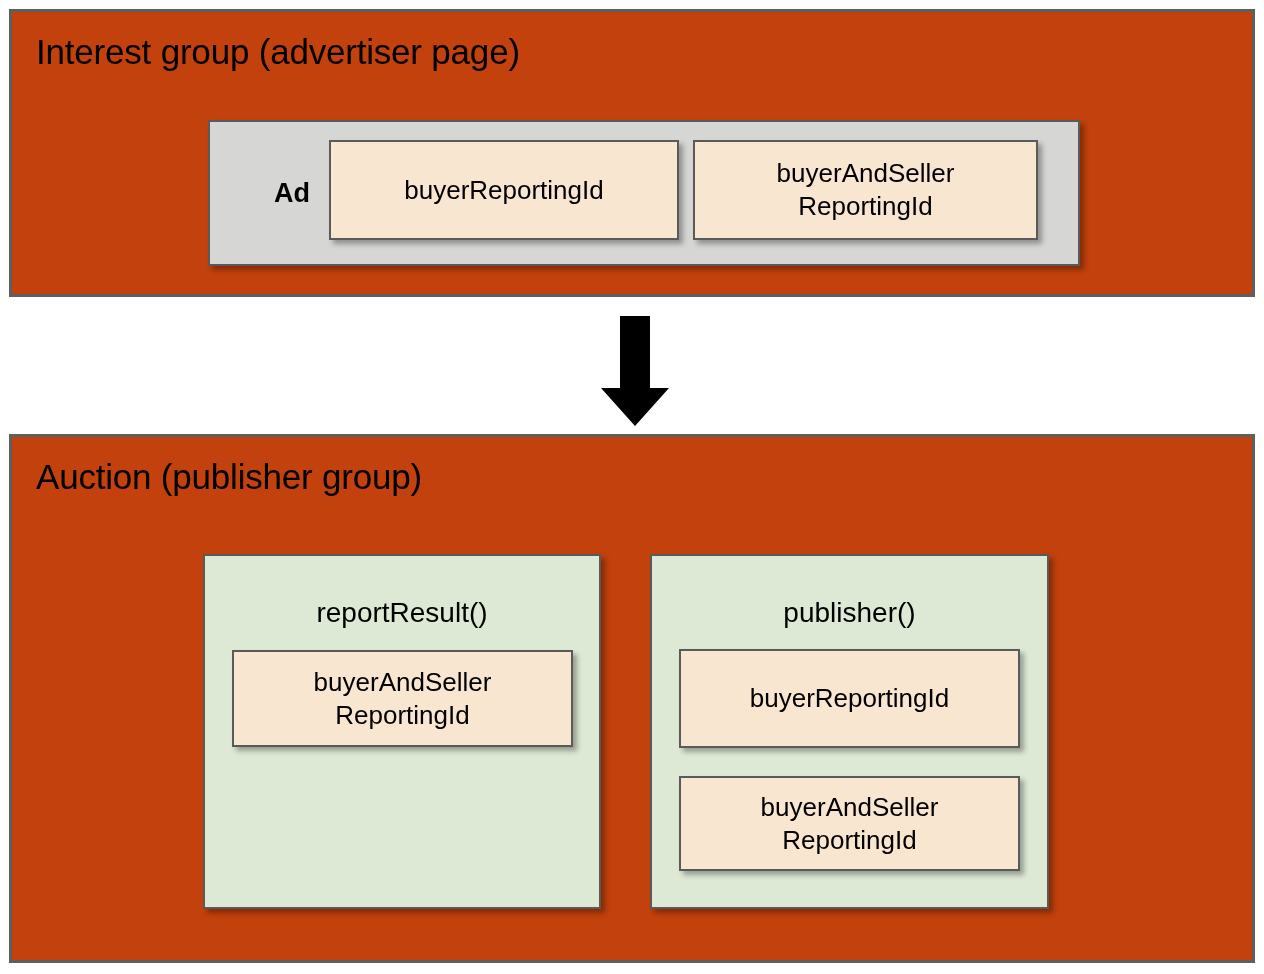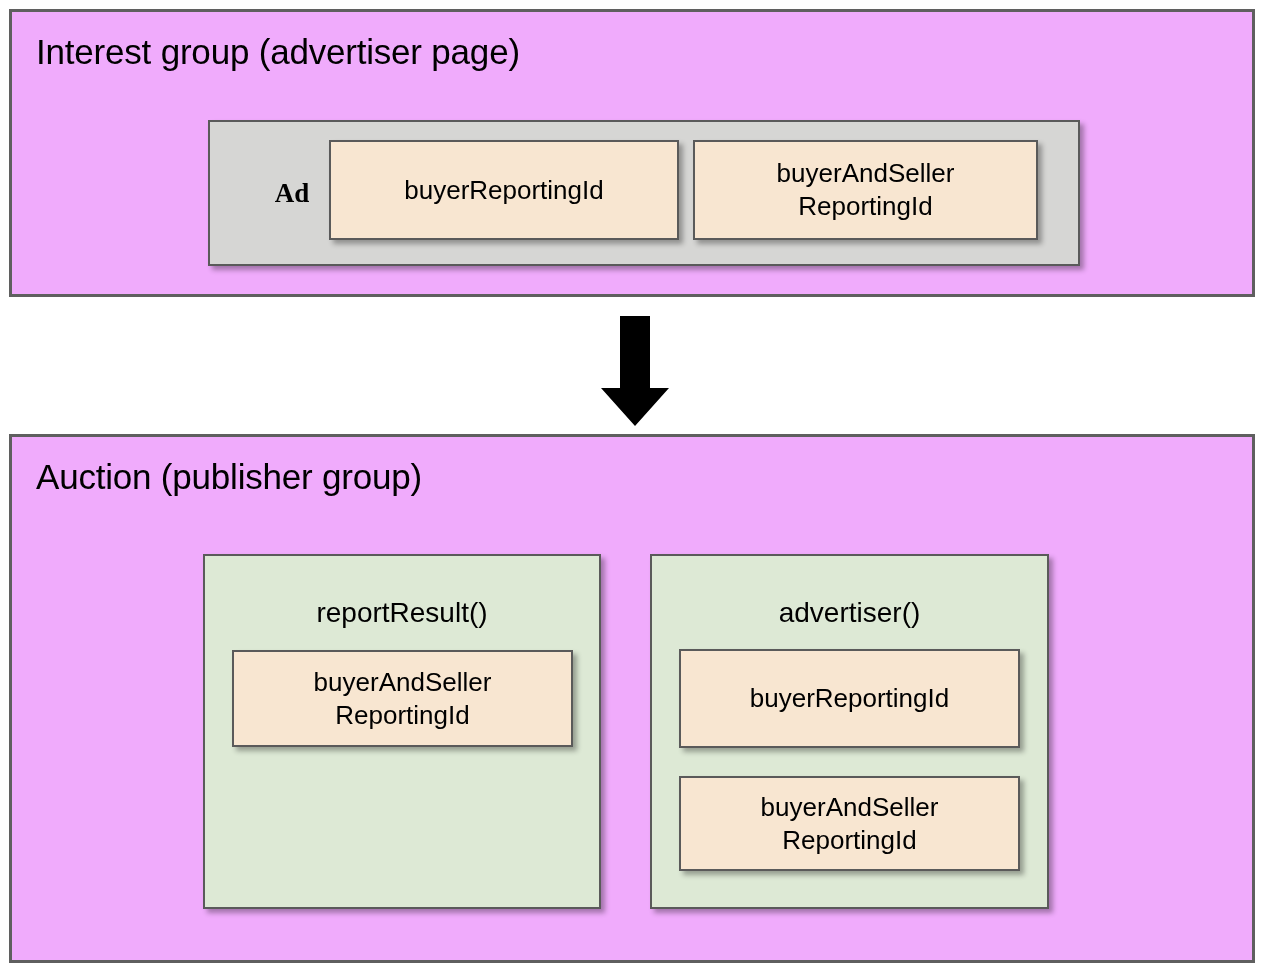--- a/index.html
+++ b/index.html
@@ -21,21 +21,21 @@
     position: absolute;
     left: 0;
     top: 0;
     width: 1264px;
     height: 974px;
   }
 
   
   .frame {
     position: absolute;
-    background: #f0abfc;
+    background: #c2410c;
     border: 3px solid #5f5f5f;
     box-sizing: border-box;
   }
   #frame-interest-group {
     left: 9px;
     top: 9px;
     width: 1246px;
     height: 288px;
   }
   #frame-auction {
@@ -88,21 +88,20 @@
   }
   #ad-label {
     position: absolute;
     left: 42px;
     top: 0;
     height: 142px;
     width: 80px;
     display: flex;
     align-items: center;
     justify-content: center;
-    font-family: Liberation Serif, serif;
   }
   #ad-box-buyer-reporting-id {
     left: 317px;
     top: 128px;
     width: 350px;
     height: 100px;
   }
   #ad-box-buyer-and-seller-reporting-id {
     left: 681px;
     top: 128px;
@@ -198,21 +197,21 @@
   <div class="box green" id="panel-report-result">
     <div class="panel-title">reportResult()</div>
   </div>
 
   <div class="box peach" id="rr-box-buyer-and-seller-reporting-id">
     <span class="box-label">buyerAndSeller
 ReportingId</span>
   </div>
 
   <div class="box green" id="panel-report-win">
-    <div class="panel-title">advertiser()</div>
+    <div class="panel-title">publisher()</div>
   </div>
 
   <div class="box peach" id="rw-box-buyer-reporting-id">
     <span class="box-label">buyerReportingId</span>
   </div>
 
   <div class="box peach" id="rw-box-buyer-and-seller-reporting-id">
     <span class="box-label">buyerAndSeller
 ReportingId</span>
   </div>

